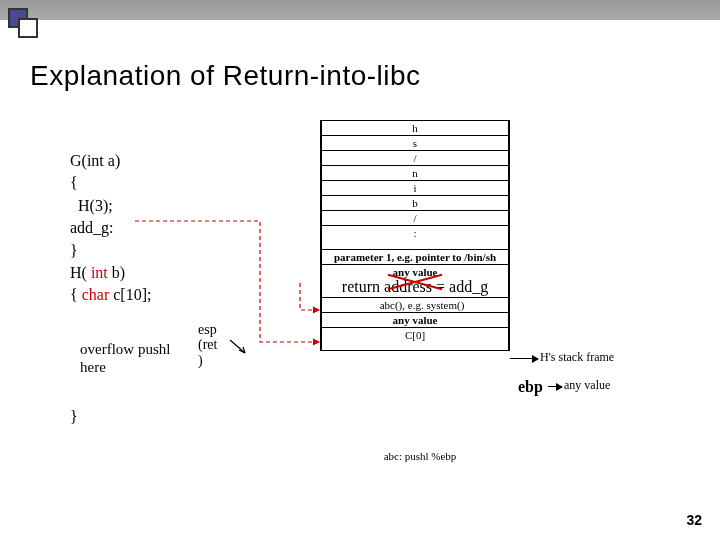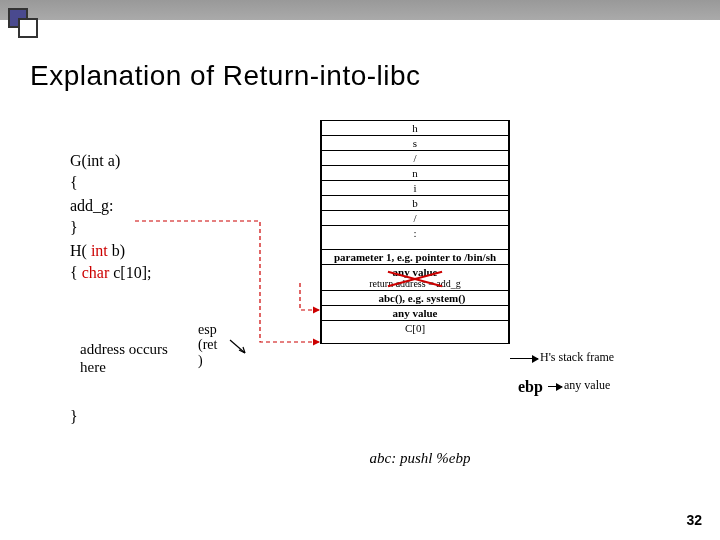--- a/index.html
+++ b/index.html
@@ -23,47 +23,48 @@
   .cross::before { transform: rotate(15deg); }
   .cross::after { transform: rotate(-15deg); }
   .annot-right { position: absolute; font-family: 'Times New Roman', serif; font-size: 12px; }
   .annot-right.a1 { top: 350px; left: 540px; }
   .annot-right.a2 { top: 378px; left: 564px; white-space: nowrap; }
   .ebp { position: absolute; top: 378px; left: 518px; font-family: 'Times New Roman', serif; font-weight: bold; font-size: 16px; }
   .arrow-right { position: absolute; border-top: 1.5px solid #000; }
   .arrow-right::after { content: ''; position: absolute; right: -1px; top: -4px; width: 0; height: 0; border-left: 7px solid #000; border-top: 4px solid transparent; border-bottom: 4px solid transparent; }
   .arrowR1 { top: 358px; left: 510px; width: 28px; }
   .arrowR2 { top: 386px; left: 548px; width: 14px; }
-  .below { position: absolute; left: 350px; font-family: 'Times New Roman', serif; font-size: 15px; text-align: center; width: 140px; font-style: italic; }
+  .below { position: absolute; left: 350px; font-family: 'Times New Roman', serif; font-size: 11px; text-align: center; width: 140px; }
   .below1 { top: 450px; }
   .below2 { top: 480px; line-height: 1.1; }
   .pagenum { position: absolute; bottom: 12px; right: 18px; font-size: 14px; font-weight: bold; font-family: Arial; }
   svg.dashed { position: absolute; top: 0; left: 0; pointer-events: none; }
 </style>
 </head>
 <body>
 
 <div class="topbar"></div>
 <div class="decor">
   <span class="sq"></span><span class="sq sq2"></span>
 </div>
 
 <div class="title">Explanation of Return-into-libc</div>
 
 <div class="code">
   <div>G(int a)</div>
   <div>{</div>
+  <div>  H(3);</div>
   <div>add_g:</div>
   <div>}</div>
   <div><span>H( </span><span class="red">int</span><span> b)</span></div>
   <div><span>{ </span><span class="red">char</span><span> c[10];</span></div>
 </div>
 
 <div class="subnote">
-  <div>address occurs</div>
+  <div>overflow pushl</div>
   <div>here</div>
 </div>
 
 <div class="retlabel">
   <div>esp</div>
   <div>(ret</div>
   <div>)</div>
 </div>
 
 <div style="position:absolute; top:408px; left:70px; font-family:'Times New Roman', serif; font-size:16px;">}</div>
@@ -73,23 +74,23 @@
   <div class="cell sm">s</div>
   <div class="cell sm">/</div>
   <div class="cell sm">n</div>
   <div class="cell sm">i</div>
   <div class="cell sm">b</div>
   <div class="cell sm">/</div>
   <div class="cell tall">:</div>
   <div class="cell" style="font-weight:bold;">parameter 1, e.g. pointer to /bin/sh</div>
   <div class="cell tall cross">
     <div style="font-weight:bold;">any value</div>
-    <div style="font-size:10px;">return address = add_g</div>
+    <div style="font-size:16px;">return address = add_g</div>
   </div>
-  <div class="cell" style="font-weight:bold;padding-left:16px;">abc(), e.g. system()</div>
+  <div class="cell" style="font-weight:normal;padding-left:16px;">abc(), e.g. system()</div>
   <div class="cell" style="font-weight:bold;">any value</div>
   <div class="cell tall" style="border-bottom:1px solid #000;">C[0]</div>
 </div>
 
 <div class="arrow-right arrowR1"></div>
 <div class="annot-right a1">H's stack frame</div>
 <div class="ebp">ebp</div>
 <div class="arrow-right arrowR2"></div>
 <div class="annot-right a2">any value</div>
 

